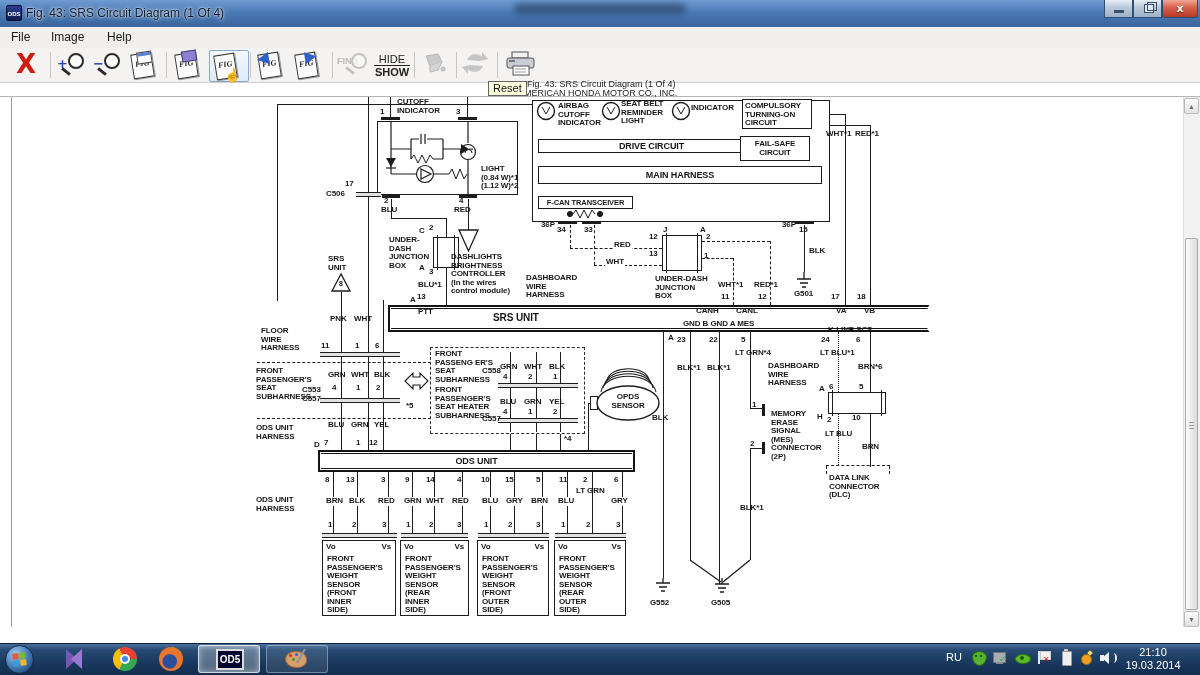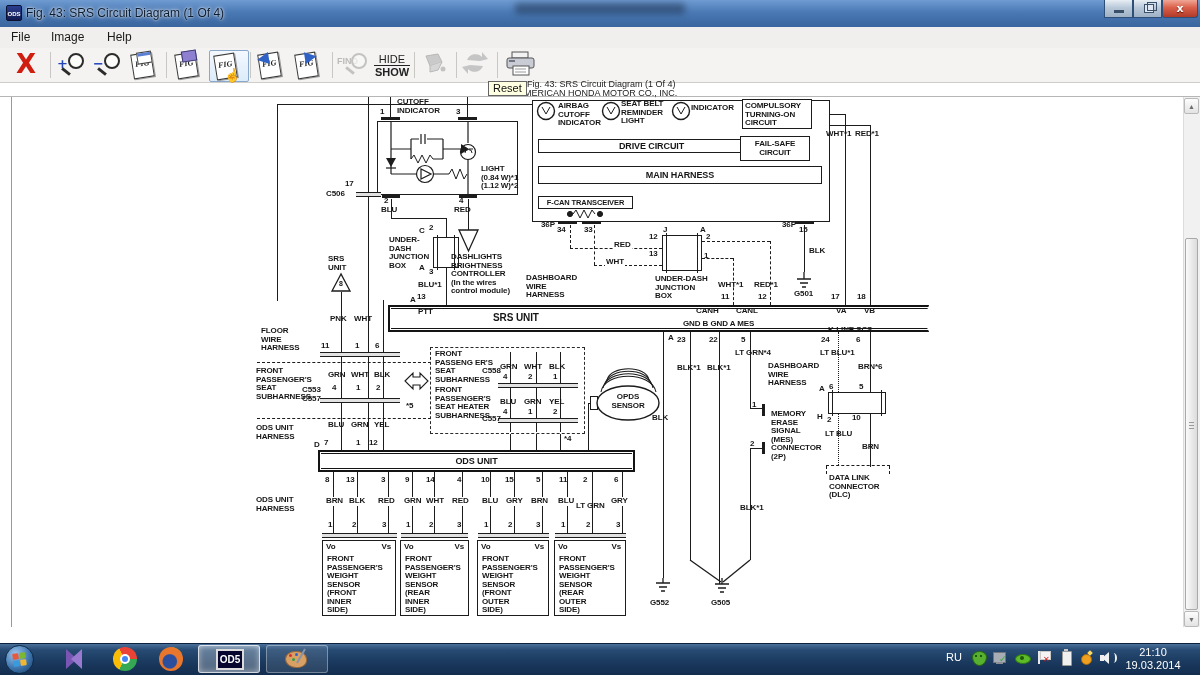--- a/index.html
+++ b/index.html
@@ -528,21 +528,21 @@
   <div class="lbl" style="left:405px;top:476px;">9</div>
   <div class="lbl" style="left:426px;top:476px;">14</div>
   <div class="lbl" style="left:457px;top:476px;">4</div>
   <div class="lbl" style="left:481px;top:476px;">10</div>
   <div class="lbl" style="left:505px;top:476px;">15</div>
   <div class="lbl" style="left:536px;top:476px;">5</div>
   <div class="lbl" style="left:559px;top:476px;">11</div>
   <div class="lbl" style="left:583px;top:476px;">2</div>
   <div class="lbl" style="left:614px;top:476px;">6</div>
 
-  <div class="lbl" style="left:576px;top:487px;margin-top:15px;">LT GRN</div>
+  <div class="lbl" style="left:576px;top:487px;">LT GRN</div>
   <div class="lbl wbg" style="left:325px;top:497px;">BRN</div>
   <div class="lbl wbg" style="left:348px;top:497px;">BLK</div>
   <div class="lbl wbg" style="left:377px;top:497px;">RED</div>
   <div class="lbl wbg" style="left:403px;top:497px;">GRN</div>
   <div class="lbl wbg" style="left:425px;top:497px;">WHT</div>
   <div class="lbl wbg" style="left:451px;top:497px;">RED</div>
   <div class="lbl wbg" style="left:481px;top:497px;">BLU</div>
   <div class="lbl wbg" style="left:505px;top:497px;">GRY</div>
   <div class="lbl wbg" style="left:530px;top:497px;">BRN</div>
   <div class="lbl wbg" style="left:557px;top:497px;">BLU</div>

